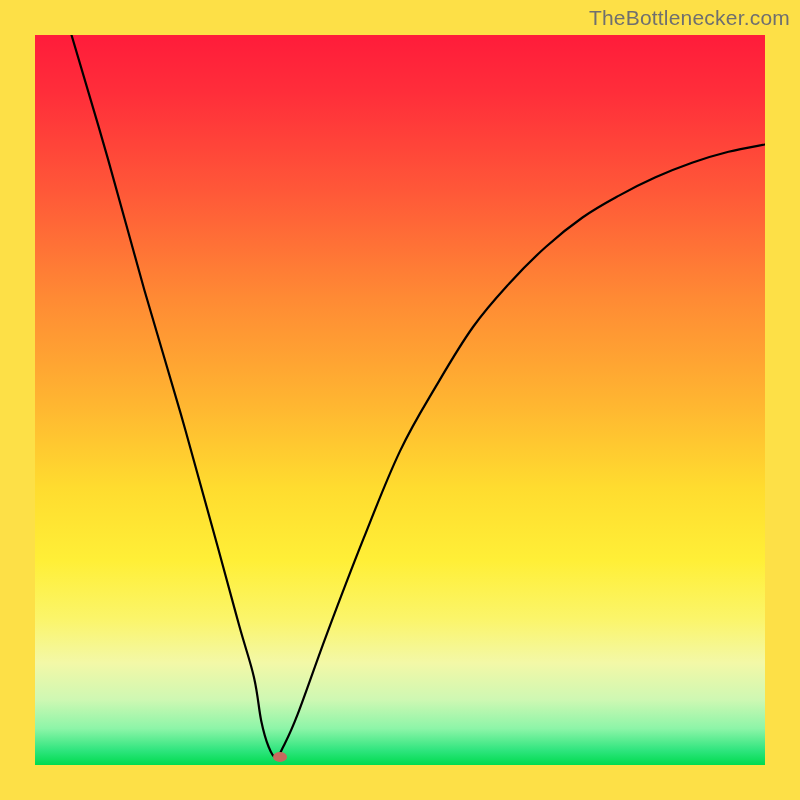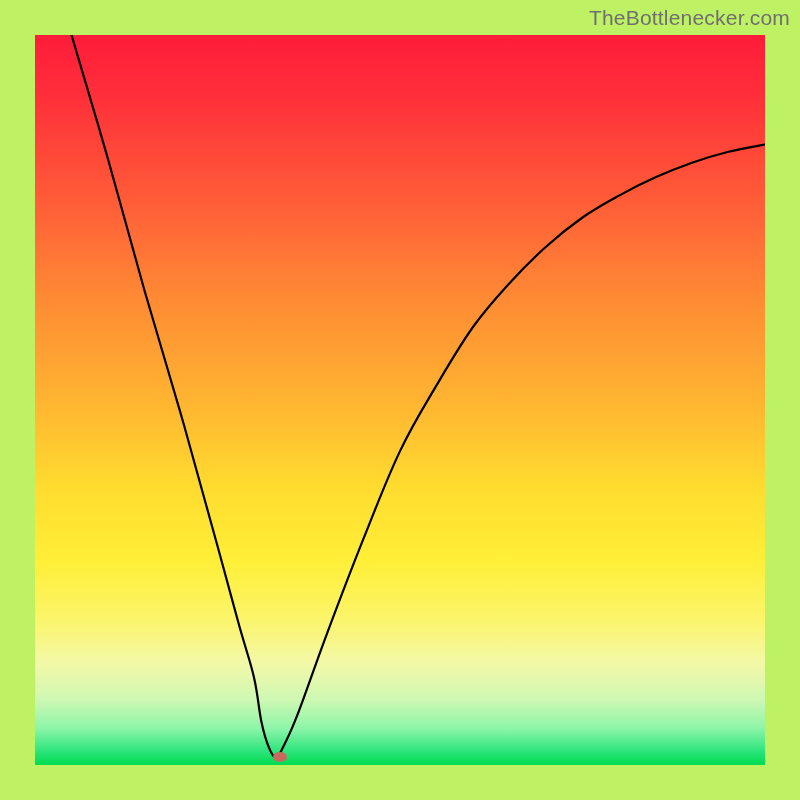--- a/index.html
+++ b/index.html
@@ -8,21 +8,21 @@
     width: 800px;
     height: 800px;
     background: #000;
     overflow: hidden;
     font-family: Arial, Helvetica, sans-serif;
   }
   .stage {
     position: relative;
     width: 800px;
     height: 800px;
-    background: #bef264;
+    background: #fde047;
   }
   .plot-area {
     position: absolute;
     left: 35px;
     top: 35px;
     width: 730px;
     height: 730px;
     overflow: hidden;
   }
   .gradient {

